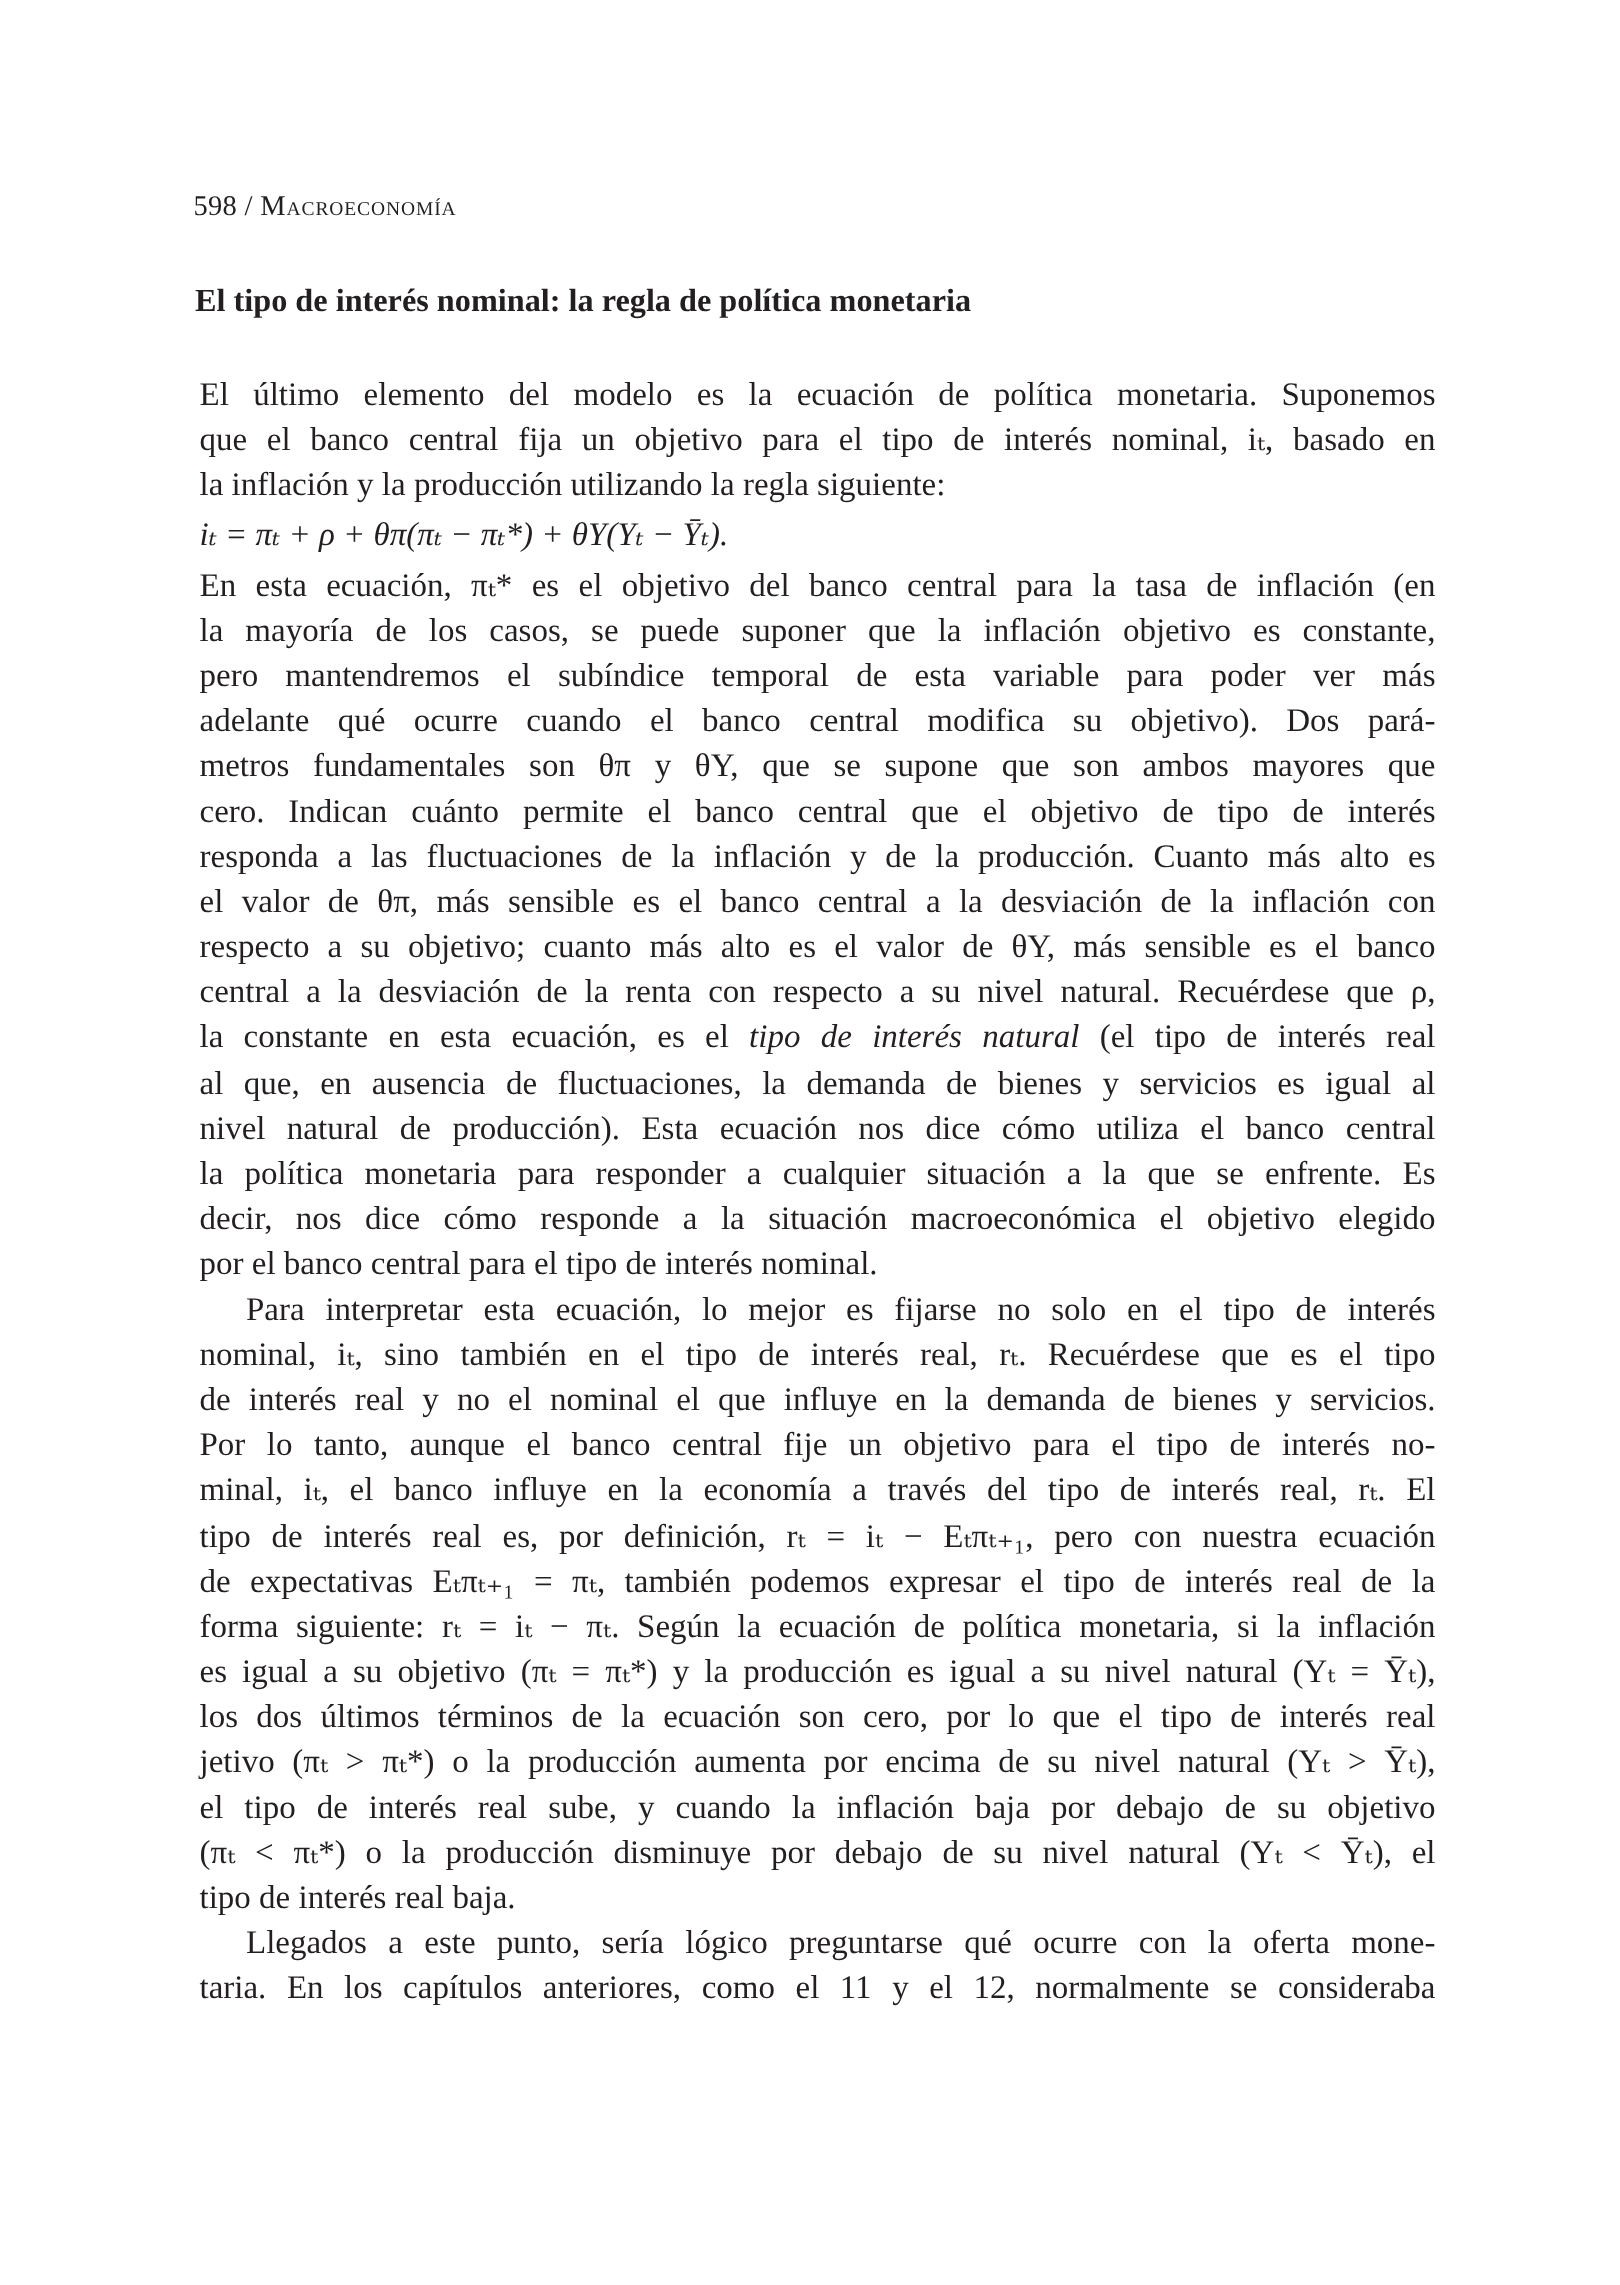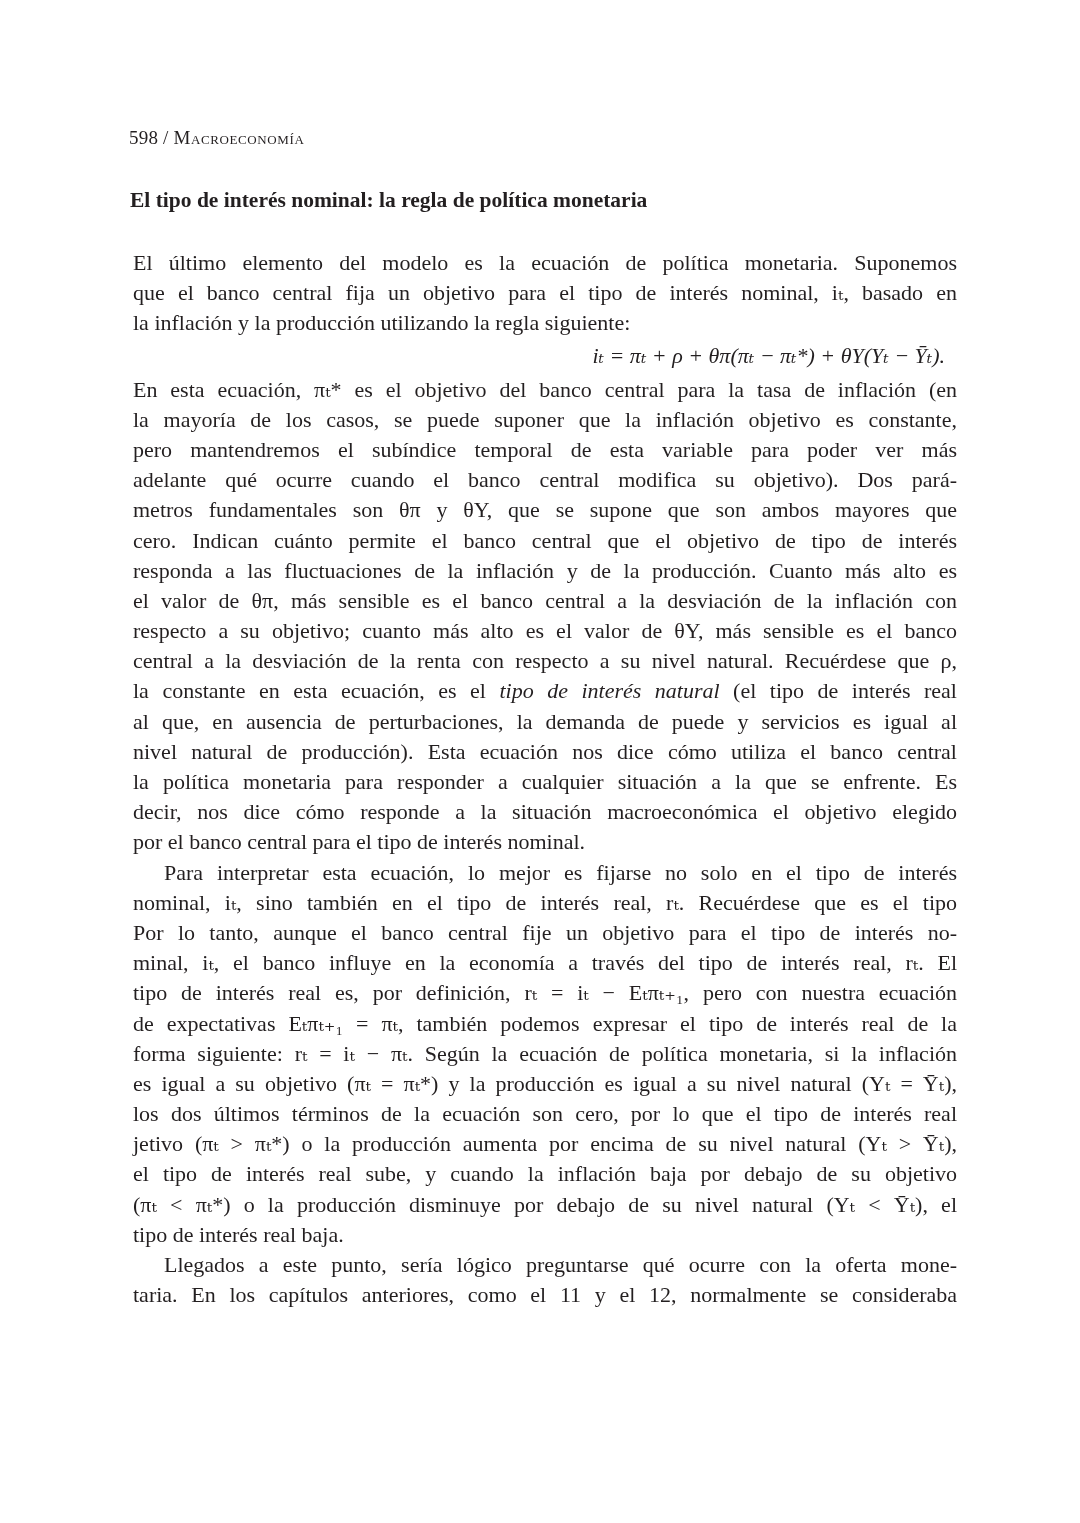--- a/index.html
+++ b/index.html
@@ -60,21 +60,21 @@
       text-align-last: left;
     }
     .line.indent {
       padding-left: 31px;
     }
     .equation {
       display: block;
       height: 36px;
       line-height: 34px;
       font-size: 22px;
-      text-align: right;
+      text-align: left;
       font-style: italic;
       white-space: nowrap;
       padding-right: 12px;
     }
     em { }
   </style>
 </head>
 <body>
 
 <div class="page">
@@ -100,30 +100,31 @@
       <span class="line">la mayoría de los casos, se puede suponer que la inflación objetivo es constante,</span>
       <span class="line">pero mantendremos el subíndice temporal de esta variable para poder ver más</span>
       <span class="line">adelante qué ocurre cuando el banco central modifica su objetivo). Dos pará-</span>
       <span class="line">metros fundamentales son θπ y θY, que se supone que son ambos mayores que</span>
       <span class="line">cero. Indican cuánto permite el banco central que el objetivo de tipo de interés</span>
       <span class="line">responda a las fluctuaciones de la inflación y de la producción. Cuanto más alto es</span>
       <span class="line">el valor de θπ, más sensible es el banco central a la desviación de la inflación con</span>
       <span class="line">respecto a su objetivo; cuanto más alto es el valor de θY, más sensible es el banco</span>
       <span class="line">central a la desviación de la renta con respecto a su nivel natural. Recuérdese que ρ,</span>
       <span class="line">la constante en esta ecuación, es el <em>tipo de interés natural</em> (el tipo de interés real</span>
-      <span class="line">al que, en ausencia de perturbaciones, la demanda de puede y servicios es igual al</span>
+      <span class="line">al que, en ausencia de fluctuaciones, la demanda de bienes y servicios es igual al</span>
       <span class="line">nivel natural de producción). Esta ecuación nos dice cómo utiliza el banco central</span>
       <span class="line">la política monetaria para responder a cualquier situación a la que se enfrente. Es</span>
       <span class="line">decir, nos dice cómo responde a la situación macroeconómica el objetivo elegido</span>
       <span class="line last">por el banco central para el tipo de interés nominal.</span>
     </div>
 
     <div>
       <span class="line indent">Para interpretar esta ecuación, lo mejor es fijarse no solo en el tipo de interés</span>
       <span class="line">nominal, iₜ, sino también en el tipo de interés real, rₜ. Recuérdese que es el tipo</span>
+      <span class="line">de interés real y no el nominal el que influye en la demanda de bienes y servicios.</span>
       <span class="line">Por lo tanto, aunque el banco central fije un objetivo para el tipo de interés no-</span>
       <span class="line">minal, iₜ, el banco influye en la economía a través del tipo de interés real, rₜ. El</span>
       <span class="line">tipo de interés real es, por definición, rₜ = iₜ − Eₜπₜ₊₁, pero con nuestra ecuación</span>
       <span class="line">de expectativas Eₜπₜ₊₁ = πₜ, también podemos expresar el tipo de interés real de la</span>
       <span class="line">forma siguiente: rₜ = iₜ − πₜ. Según la ecuación de política monetaria, si la inflación</span>
       <span class="line">es igual a su objetivo (πₜ = πₜ*) y la producción es igual a su nivel natural (Yₜ = Ȳₜ),</span>
       <span class="line">los dos últimos términos de la ecuación son cero, por lo que el tipo de interés real</span>
       <span class="line">jetivo (πₜ &gt; πₜ*) o la producción aumenta por encima de su nivel natural (Yₜ &gt; Ȳₜ),</span>
       <span class="line">el tipo de interés real sube, y cuando la inflación baja por debajo de su objetivo</span>
       <span class="line">(πₜ &lt; πₜ*) o la producción disminuye por debajo de su nivel natural (Yₜ &lt; Ȳₜ), el</span>

